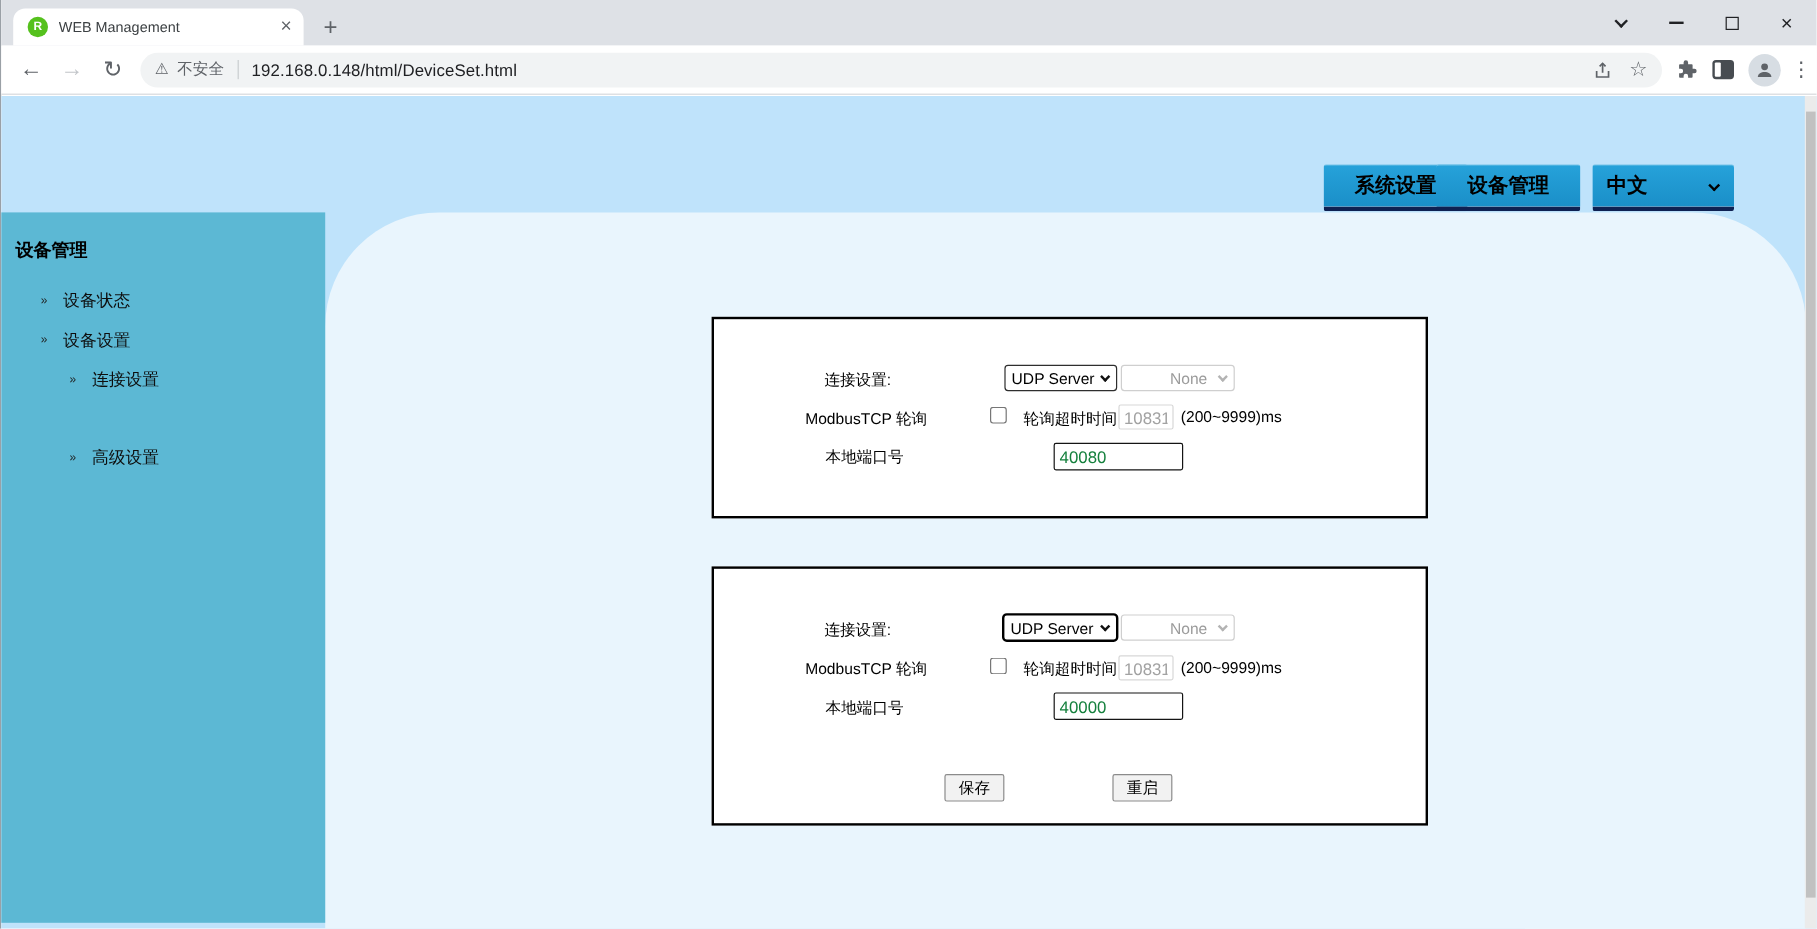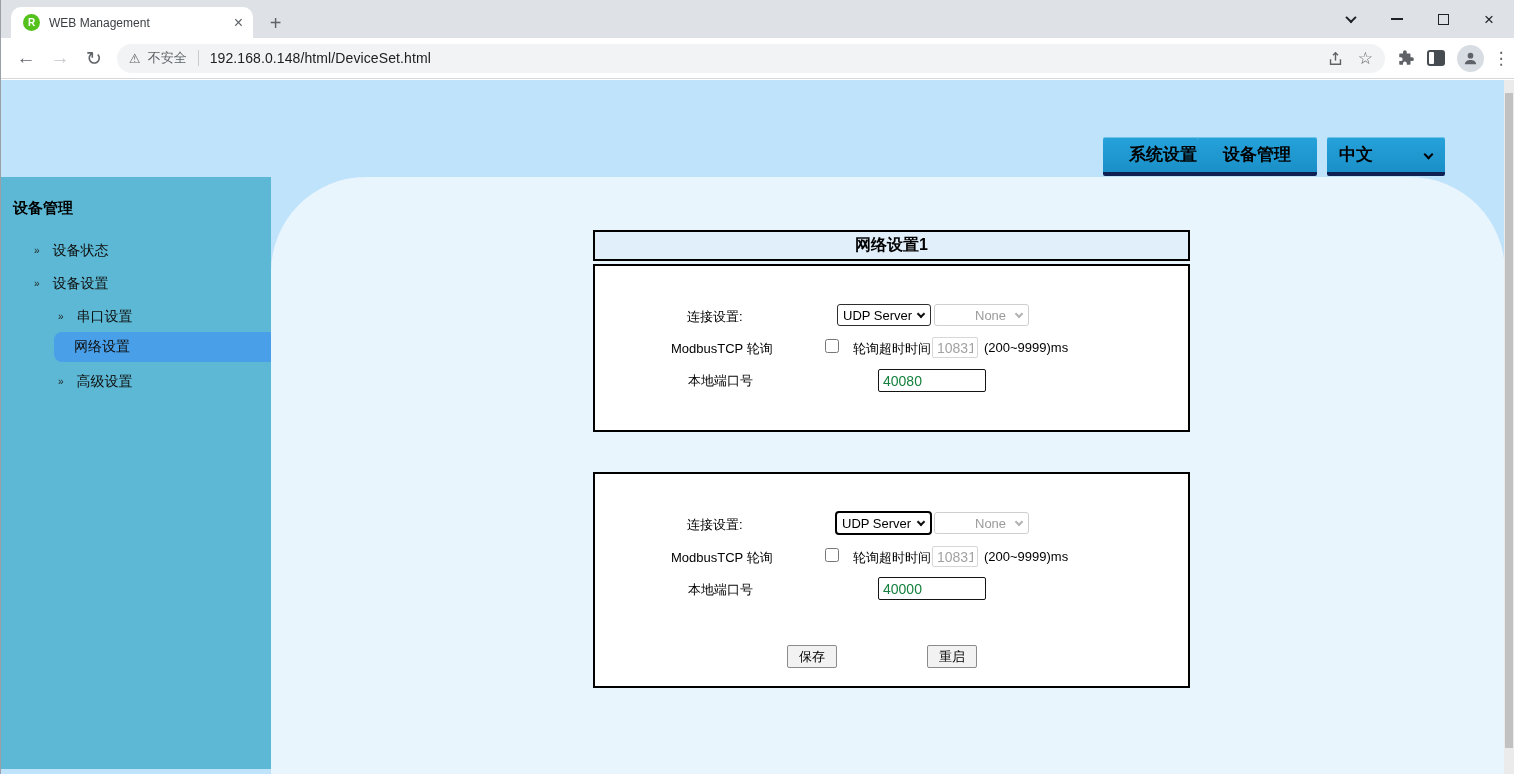--- a/index.html
+++ b/index.html
@@ -168,41 +168,35 @@
       <div class="sb-item" style="left:33px; top:63px;">
         <span class="sb-arrow">»</span>
         <span>设备状态</span>
       </div>
       <div class="sb-item" style="left:33px; top:96px;">
         <span class="sb-arrow">»</span>
         <span>设备设置</span>
       </div>
       <div class="sb-item" style="left:57px; top:129px;">
         <span class="sb-arrow">»</span>
-        <span>串口设置</span>
-      </div>
-      <div class="sb-active">
-        <span>网络设置</span>
+        <span>连接设置</span>
       </div>
       <div class="sb-item" style="left:57px; top:194px;">
         <span class="sb-arrow">»</span>
         <span>高级设置</span>
       </div>
     </div>
 
     <div class="topbtn" style="left:1102px;">系统设置</div>
     <div class="topbtn" style="left:1196px;">设备管理</div>
     <div class="topbtn lang" style="left:1326px; width:118px;">
       <span>中文</span>
       <span class="sel-chev"></span>
     </div>
 
-    <div class="panel-header ph1">
-      <span>网络设置1</span>
-    </div>
     <div class="panel-body pb1">
       <div class="flabel" style="left:92px; top:42px;">连接设置:</div>
       <div class="sel" style="left:242px; top:38px; width:94px;">
         <span>UDP Server</span>
         <span class="schev"></span>
       </div>
       <div class="sel disabled" style="left:339px; top:38px; width:95px;">
         <span>None</span>
         <span class="schev"></span>
       </div>

